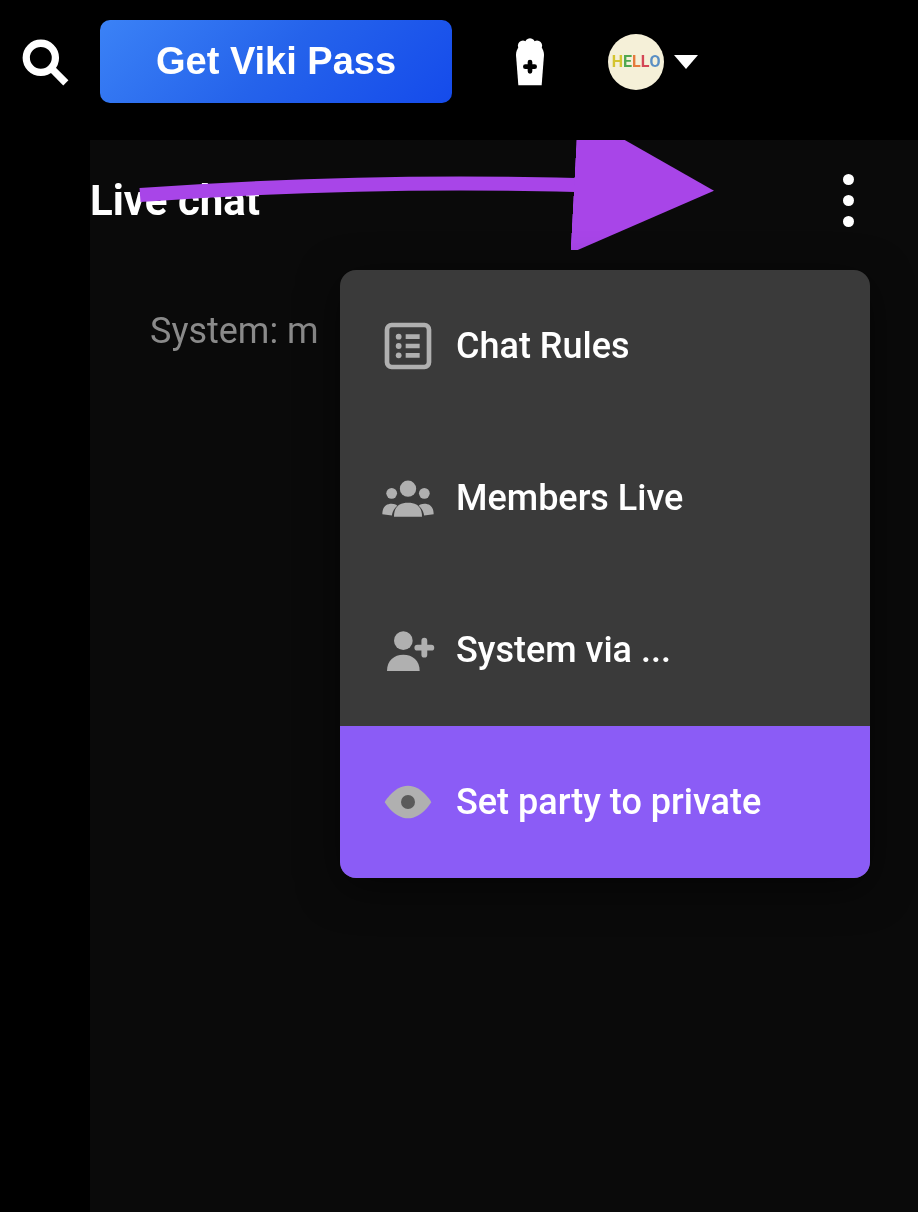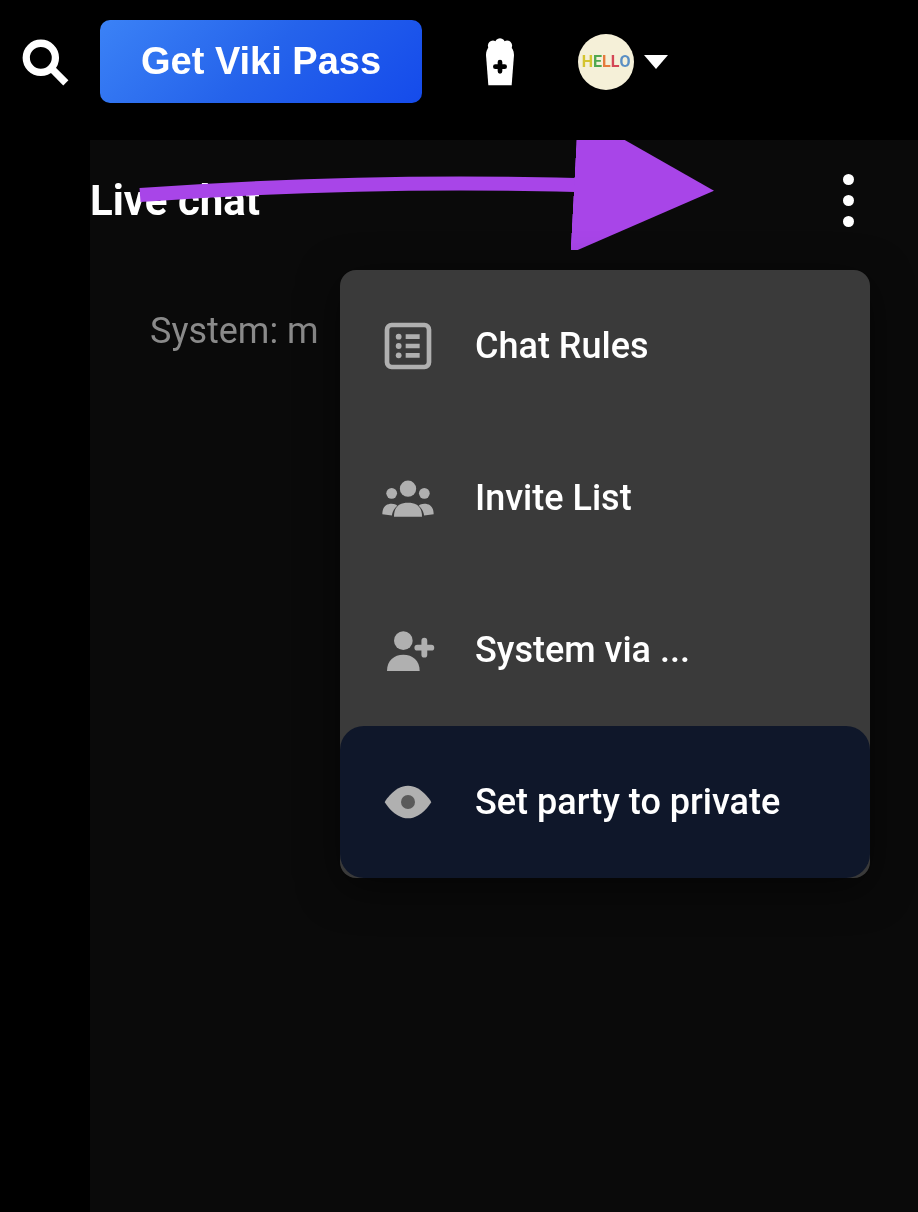--- a/index.html
+++ b/index.html
@@ -25,21 +25,21 @@
       width: 50px;
       height: 50px;
       color: white;
       cursor: pointer;
     }
     .get-pass-btn {
       background: linear-gradient(135deg, #3b82f6 0%, #2563eb 50%, #154BEB 100%);
       color: white;
       border: none;
       border-radius: 10px;
-      padding: 20px 41px;
+      padding: 20px 56px;
       font-size: 38px;
       font-weight: 700;
       cursor: pointer;
     }
     .popcorn-icon {
       width: 56px;
       height: 56px;
       cursor: pointer;
       margin-left: 20px;
     }
@@ -127,29 +127,28 @@
       width: 530px;
       background: #3a3a3a;
       border-radius: 16px;
       overflow: hidden;
       box-shadow: 0 10px 40px rgba(0,0,0,0.5);
     }
     .menu-item {
       display: flex;
       align-items: center;
       padding: 48px 40px;
-      gap: 39px;
+      gap: 20px;
       cursor: pointer;
       color: white;
       font-size: 36px;
       font-weight: 500;
     }
     .menu-item.highlighted {
-      background: #0f172a;
-      border-radius: 24px;
+      background: #8b5cf6;
     }
     .menu-icon {
       width: 56px;
       height: 56px;
       flex-shrink: 0;
       color: #b0b0b0;
       display: flex;
       align-items: center;
       justify-content: center;
     }
@@ -229,21 +228,21 @@
     <div class="menu-icon">
       <svg viewBox="0 0 24 24" fill="currentColor">
         <circle cx="12" cy="8" r="3.5"></circle>
         <path d="M6 20 C6 16 8 14 12 14 C16 14 18 16 18 20 Z"></path>
         <circle cx="5" cy="10" r="2.3"></circle>
         <path d="M1 19 C1 16 2.5 14.5 5 14.5 C6 14.5 6.8 14.8 7.4 15.3 C6.2 16.3 5.3 17.8 5.1 19.5 Z"></path>
         <circle cx="19" cy="10" r="2.3"></circle>
         <path d="M23 19 C23 16 21.5 14.5 19 14.5 C18 14.5 17.2 14.8 16.6 15.3 C17.8 16.3 18.7 17.8 18.9 19.5 Z"></path>
       </svg>
     </div>
-    <span class="menu-label">Invite List</span>
+    <span class="menu-label">Members Live</span>
   </div>
   <div class="menu-item">
     <div class="menu-icon">
       <svg viewBox="0 0 24 24" fill="currentColor">
         <circle cx="10" cy="8" r="4"></circle>
         <path d="M3 21 C3 16.5 6 14 10 14 C14 14 17 16.5 17 21 Z"></path>
         <path d="M19 8 L19 14 M16 11 L22 11" stroke="currentColor" stroke-width="2.5" stroke-linecap="round"></path>
       </svg>
     </div>
     <span class="menu-label">System via ...</span>

